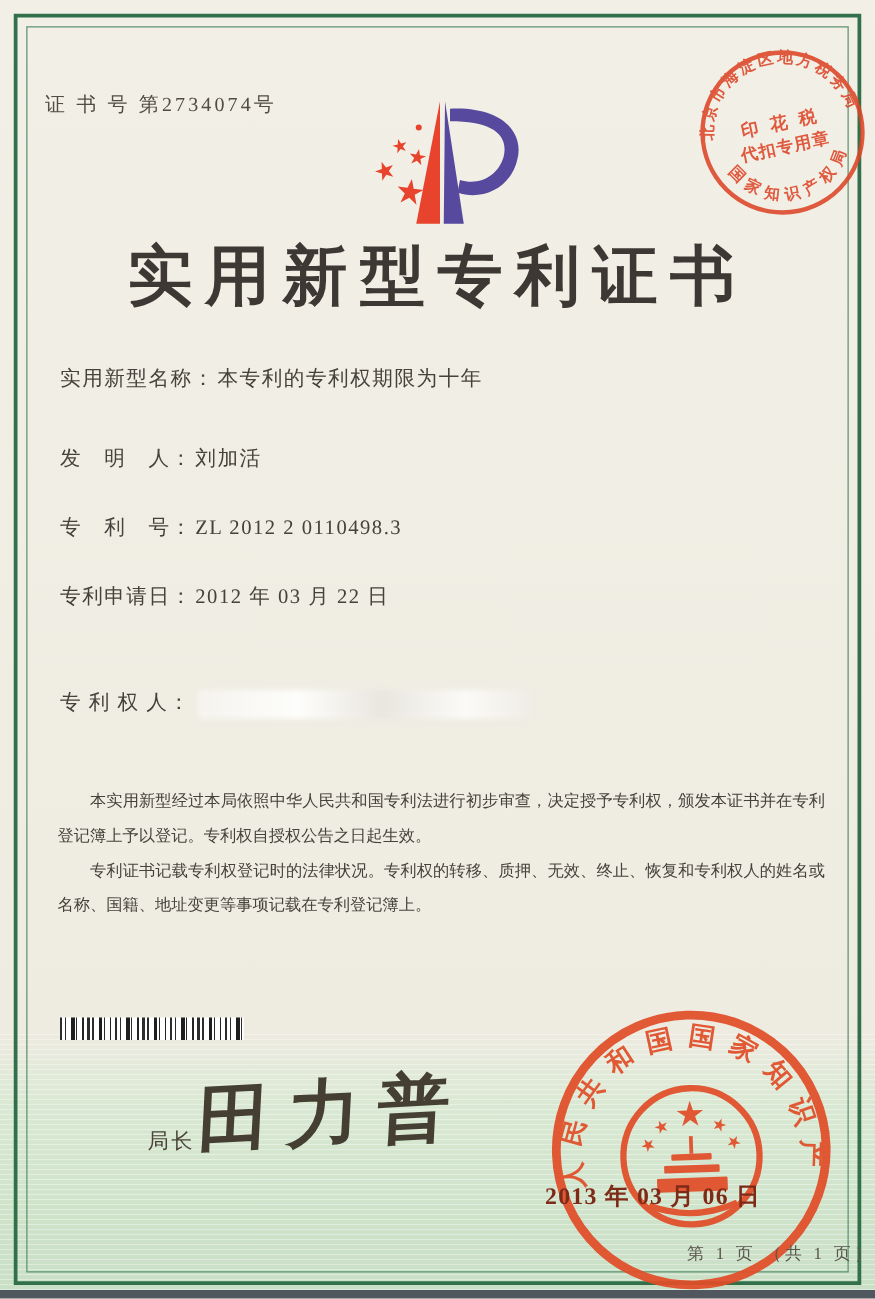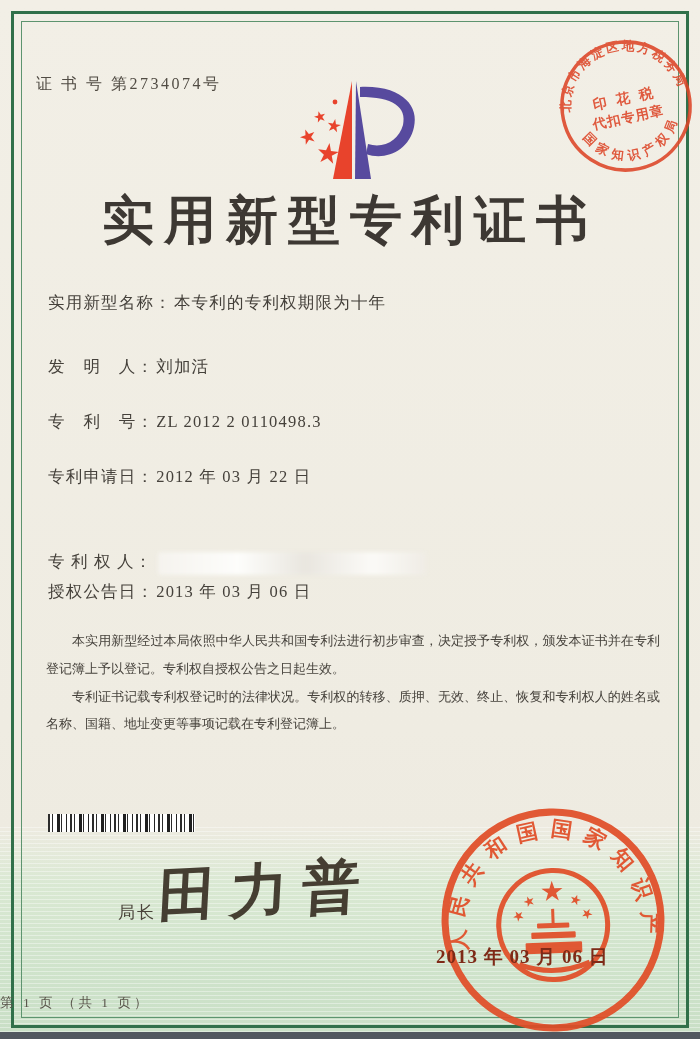--- a/index.html
+++ b/index.html
@@ -42,21 +42,21 @@
       #2c2c2c 0 2px,#fff 2px 4px,#2c2c2c 4px 5px,#fff 5px 9px,
       #1f1f1f 9px 12px,#fff 12px 13px,#2c2c2c 13px 14px,#fff 14px 18px,
       #242424 18px 19px,#fff 19px 22px);}
   .sig-title{left:118px;top:901px;font-size:17px;letter-spacing:2px;color:#4a443a;z-index:4;}
   .sig-name{left:158px;top:852px;font-size:58px;font-weight:600;color:#453e32;z-index:4;
             letter-spacing:14px;transform:rotate(-3deg) skewX(-6deg);
             font-family:"DejaVu Serif",serif;}
   .seal-wrap{left:437px;top:804px;z-index:4;opacity:.93;transform:rotate(-2deg);}
   .seal-date{left:436px;top:944px;width:210px;font-size:19px;font-weight:bold;
              color:#7e2a17;letter-spacing:1px;z-index:5;}
-  .footer{left:0;top:994px;width:700px;text-align:left;font-size:13.5px;
+  .footer{left:0;top:994px;width:700px;text-align:right;font-size:13.5px;
           letter-spacing:3px;color:#5a564c;z-index:5;}
   .tax-stamp{left:556px;top:36px;transform:rotate(-12deg);opacity:.88;}
   .logo{left:281px;top:76px;}
 </style>
 </head>
 <body>
 
 <div id="certificate">
 
   <div class="green-band"></div>
@@ -109,23 +109,20 @@
   </div>
   <div class="layer field" style="top:411px">
     <span class="lbl">专　利　号：</span><span>ZL 2012 2 0110498.3</span>
   </div>
   <div class="layer field" style="top:466px">
     <span class="lbl">专利申请日：</span><span>2012 年 03 月 22 日</span>
   </div>
   <div class="layer field" style="top:551px">
     <span class="lbl">专 利 权 人：</span><span class="redact"></span>
   </div>
-  <div class="layer field" style="top:581px">
-    <span class="lbl">授权公告日：</span><span>2013 年 03 月 06 日</span>
-  </div>
 
   <div class="layer paragraphs">
     <p>本实用新型经过本局依照中华人民共和国专利法进行初步审查，决定授予专利权，颁发本证书并在专利登记簿上予以登记。专利权自授权公告之日起生效。</p>
     <p>专利证书记载专利权登记时的法律状况。专利权的转移、质押、无效、终止、恢复和专利权人的姓名或名称、国籍、地址变更等事项记载在专利登记簿上。</p>
   </div>
 
   <div class="layer barcode"></div>
 
   <div class="layer sig-title">局长</div>
   <div class="layer sig-name">田力普</div>

